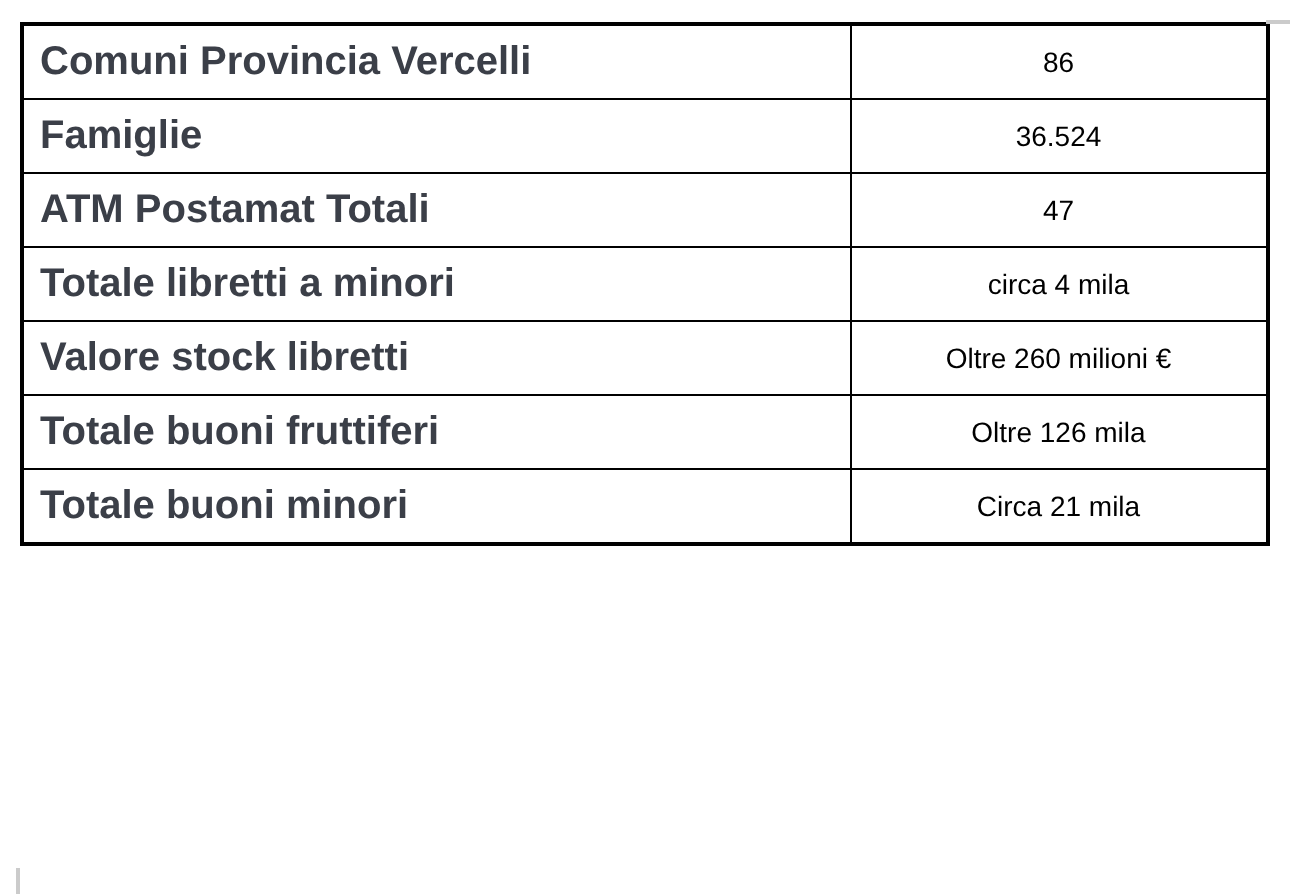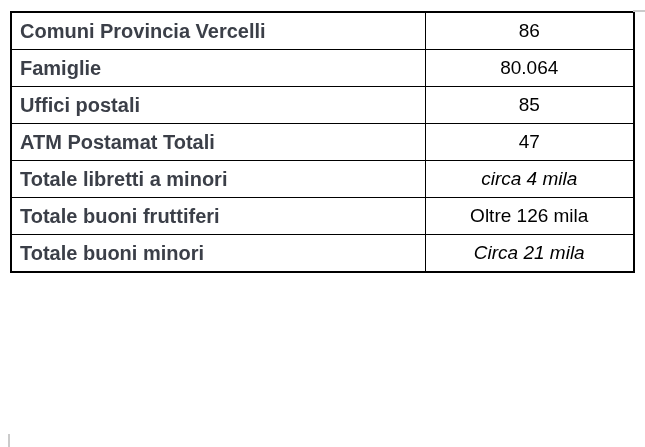--- a/index.html
+++ b/index.html
@@ -38,27 +38,26 @@
   td.label-cell {
     font-weight: bold;
     font-size: 20px;
     color: #3b3f48;
     text-align: left;
     padding: 0 4px 0 8px;
     letter-spacing: 0px;
   }
   td.value-cell {
     font-weight: normal;
-    font-size: 19px;
+    font-size: 14px;
     color: #000000;
     text-align: center;
     padding: 0 4px;
   }
   tr.italic-row td.value-cell {
-    font-style: italic;
   }
   
   .edge-line-top-right {
     position: absolute;
     left: 633px;
     top: 10px;
     width: 12px;
     height: 2px;
     background: #cbcbcb;
   }
@@ -81,33 +80,33 @@
       <col class="label-col">
       <col class="value-col">
     </colgroup>
     <tbody>
         <tr>
       <td class="label-cell">Comuni Provincia Vercelli</td>
       <td class="value-cell">86</td>
     </tr>
         <tr>
       <td class="label-cell">Famiglie</td>
-      <td class="value-cell">80.064</td>
-    </tr>
-        <tr>
-      <td class="label-cell">Uffici postali</td>
-      <td class="value-cell">85</td>
+      <td class="value-cell">36.524</td>
     </tr>
         <tr>
       <td class="label-cell">ATM Postamat Totali</td>
       <td class="value-cell">47</td>
     </tr>
         <tr class="italic-row">
       <td class="label-cell">Totale libretti a minori</td>
       <td class="value-cell">circa 4 mila</td>
+    </tr>
+        <tr>
+      <td class="label-cell">Valore stock libretti</td>
+      <td class="value-cell">Oltre 260 milioni €</td>
     </tr>
         <tr>
       <td class="label-cell">Totale buoni fruttiferi</td>
       <td class="value-cell">Oltre 126 mila</td>
     </tr>
         <tr class="italic-row">
       <td class="label-cell">Totale buoni minori</td>
       <td class="value-cell">Circa 21 mila</td>
     </tr>
       </tbody>

